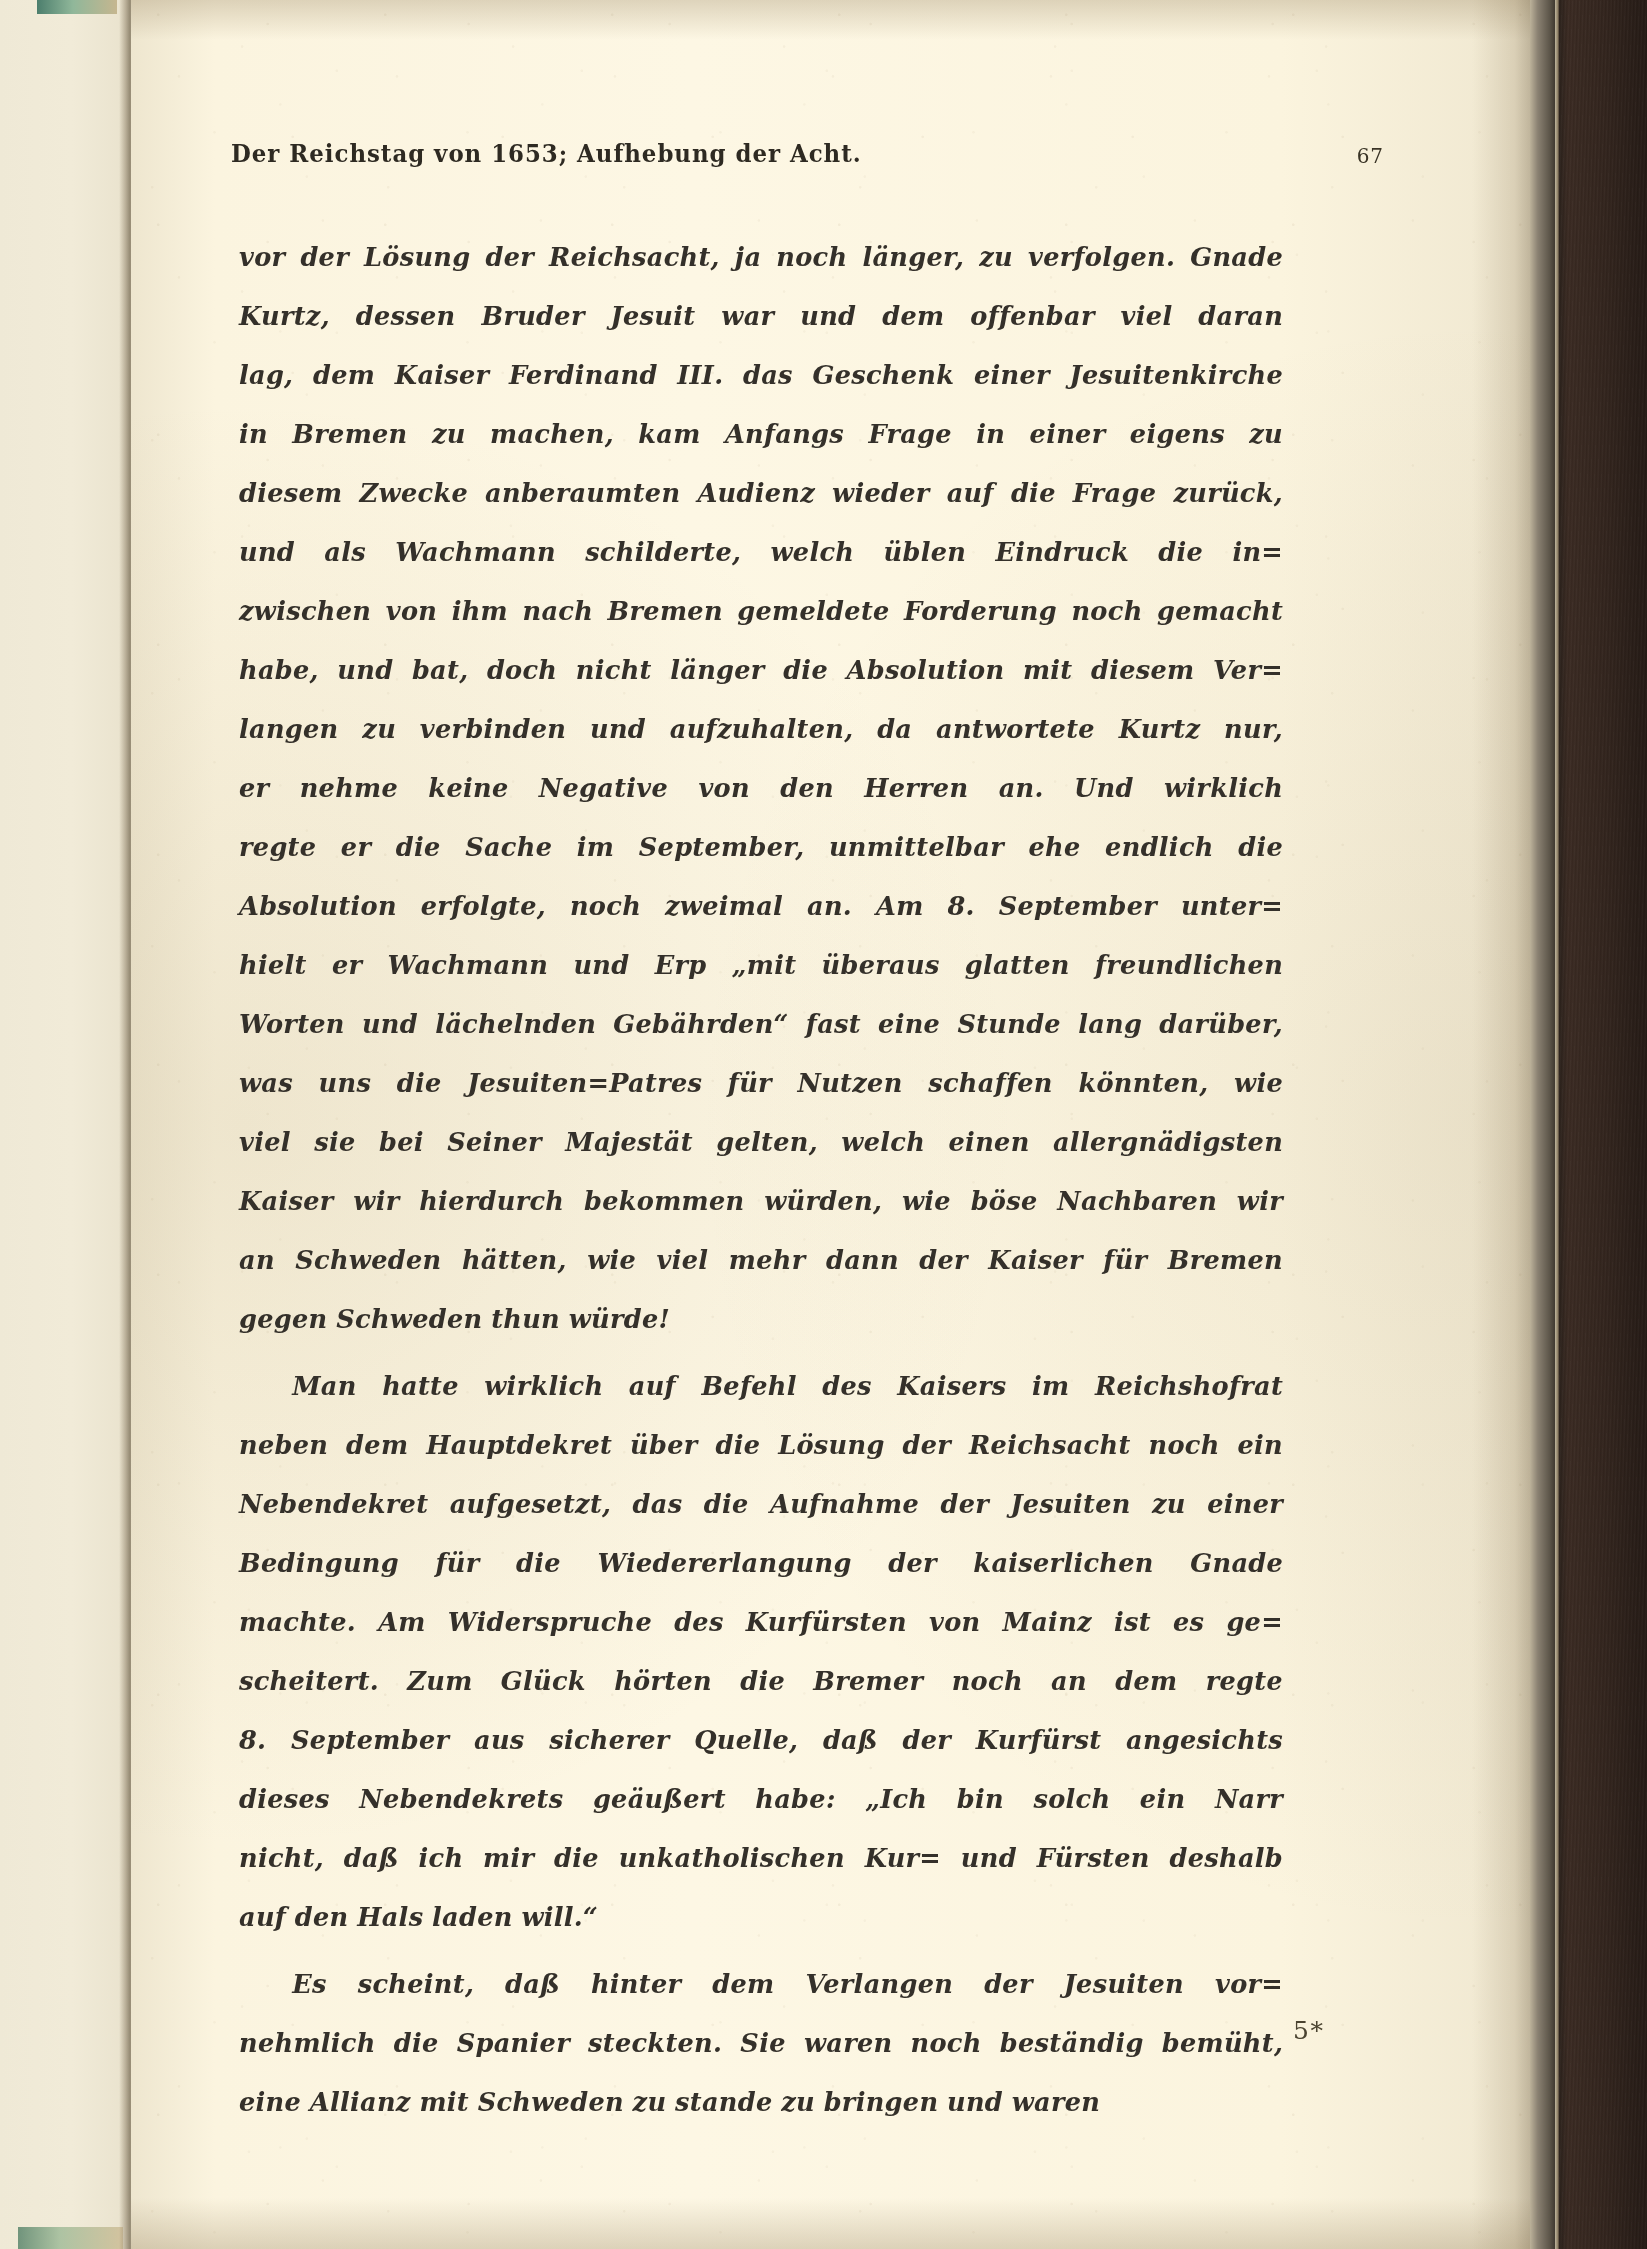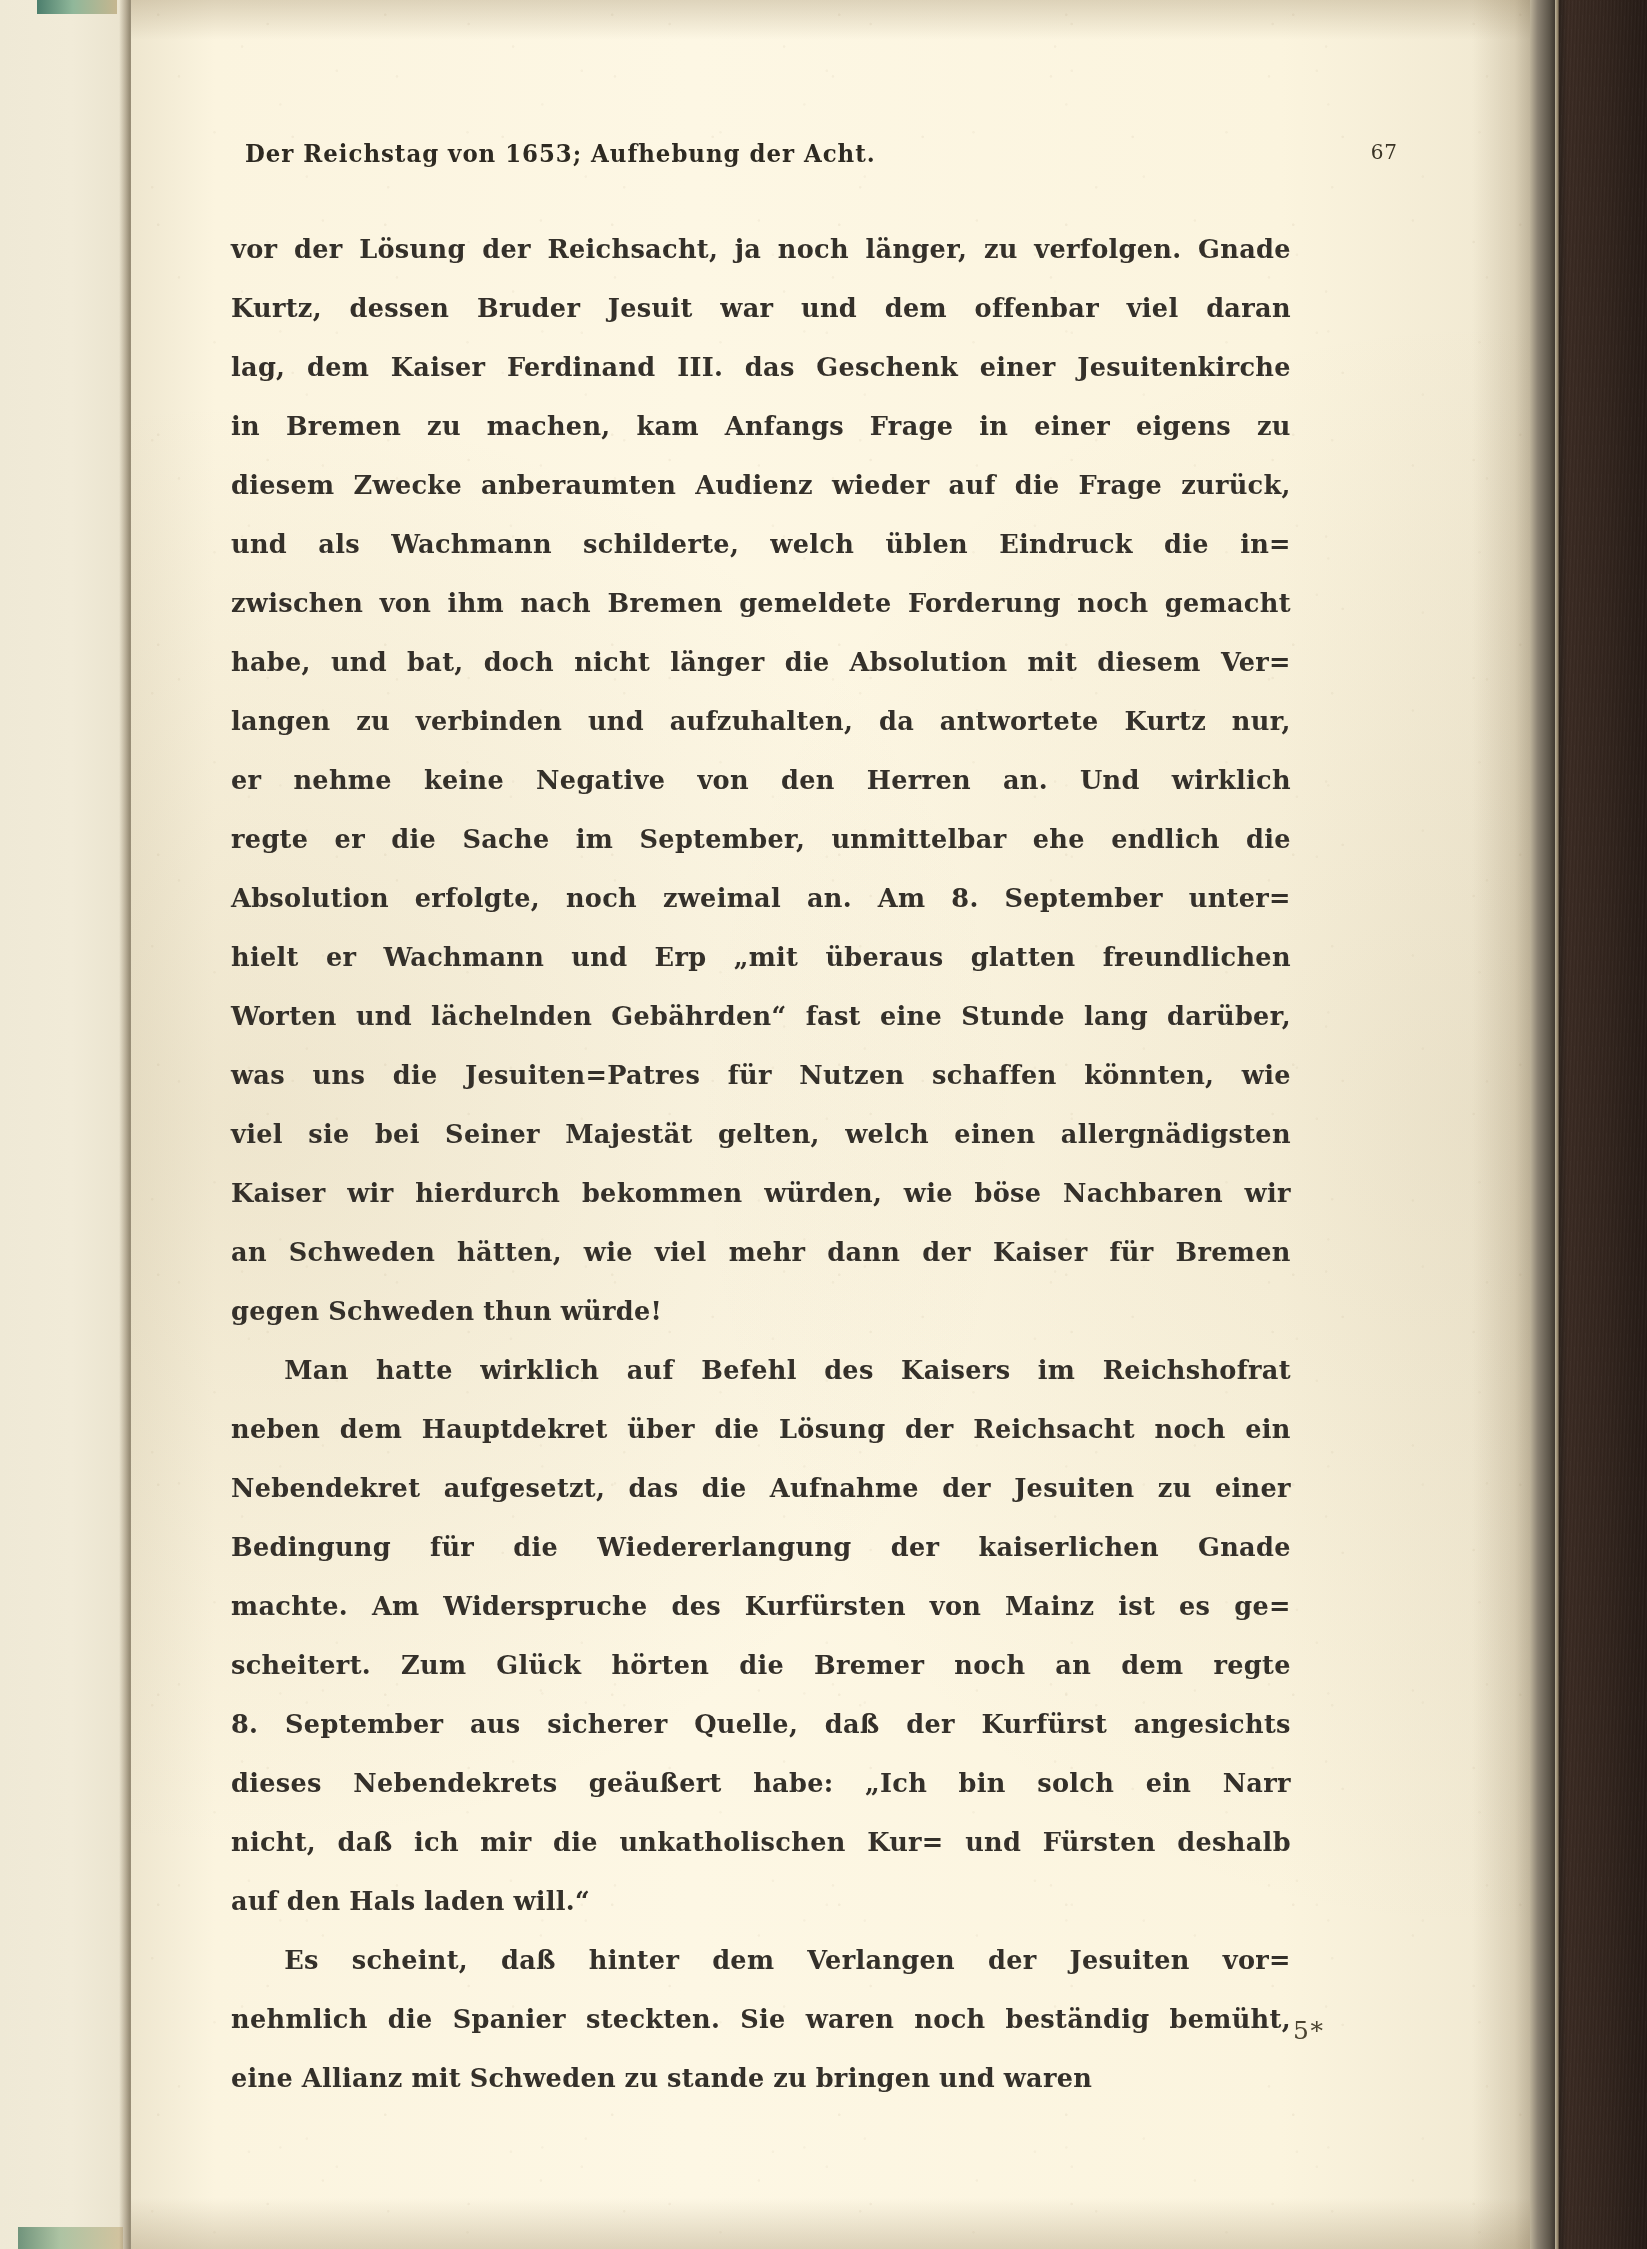--- a/index.html
+++ b/index.html
@@ -132,25 +132,25 @@
       radial-gradient(circle at 45% 94%, rgba(150,126,88,.20) 0 0.9px, transparent 1.7px);
     background-size: 227px 210px, 271px 245px, 201px 218px, 245px 262px,
                      218px 201px, 262px 227px, 210px 236px, 253px 210px,
                      236px 253px, 279px 218px, 218px 245px, 262px 271px;
     pointer-events: none;
   }
 
   
   .running-head {
     position: absolute;
-    left: 114px;
+    left: 100px;
     top: 140px;
     width: 1153px;
     display: flex;
-    align-items: flex-start;
+    align-items: flex-end;
     justify-content: space-between;
   }
   .running-head-title {
     font-family: "DejaVu Serif", serif;
     font-size: 23.6px;
     letter-spacing: 1px;
     color: #2e2a22;
     font-weight: 600;
     transform: scaleX(.97);
     transform-origin: left center;
@@ -163,21 +163,22 @@
   }
 
   
   .body-text {
     position: absolute;
     left: 100px;
     top: 220px;
     width: 1076px;
   }
   .para {
-    margin: 0;
+    margin: 8px;
+    font-style: italic;
   }
   .line {
     display: flex;
     font-family: "DejaVu Serif", serif;
     font-size: 26px;
     line-height: 59px;
     color: #34302a;
     letter-spacing: 0.3px;
     white-space: pre;
     font-weight: 600;

